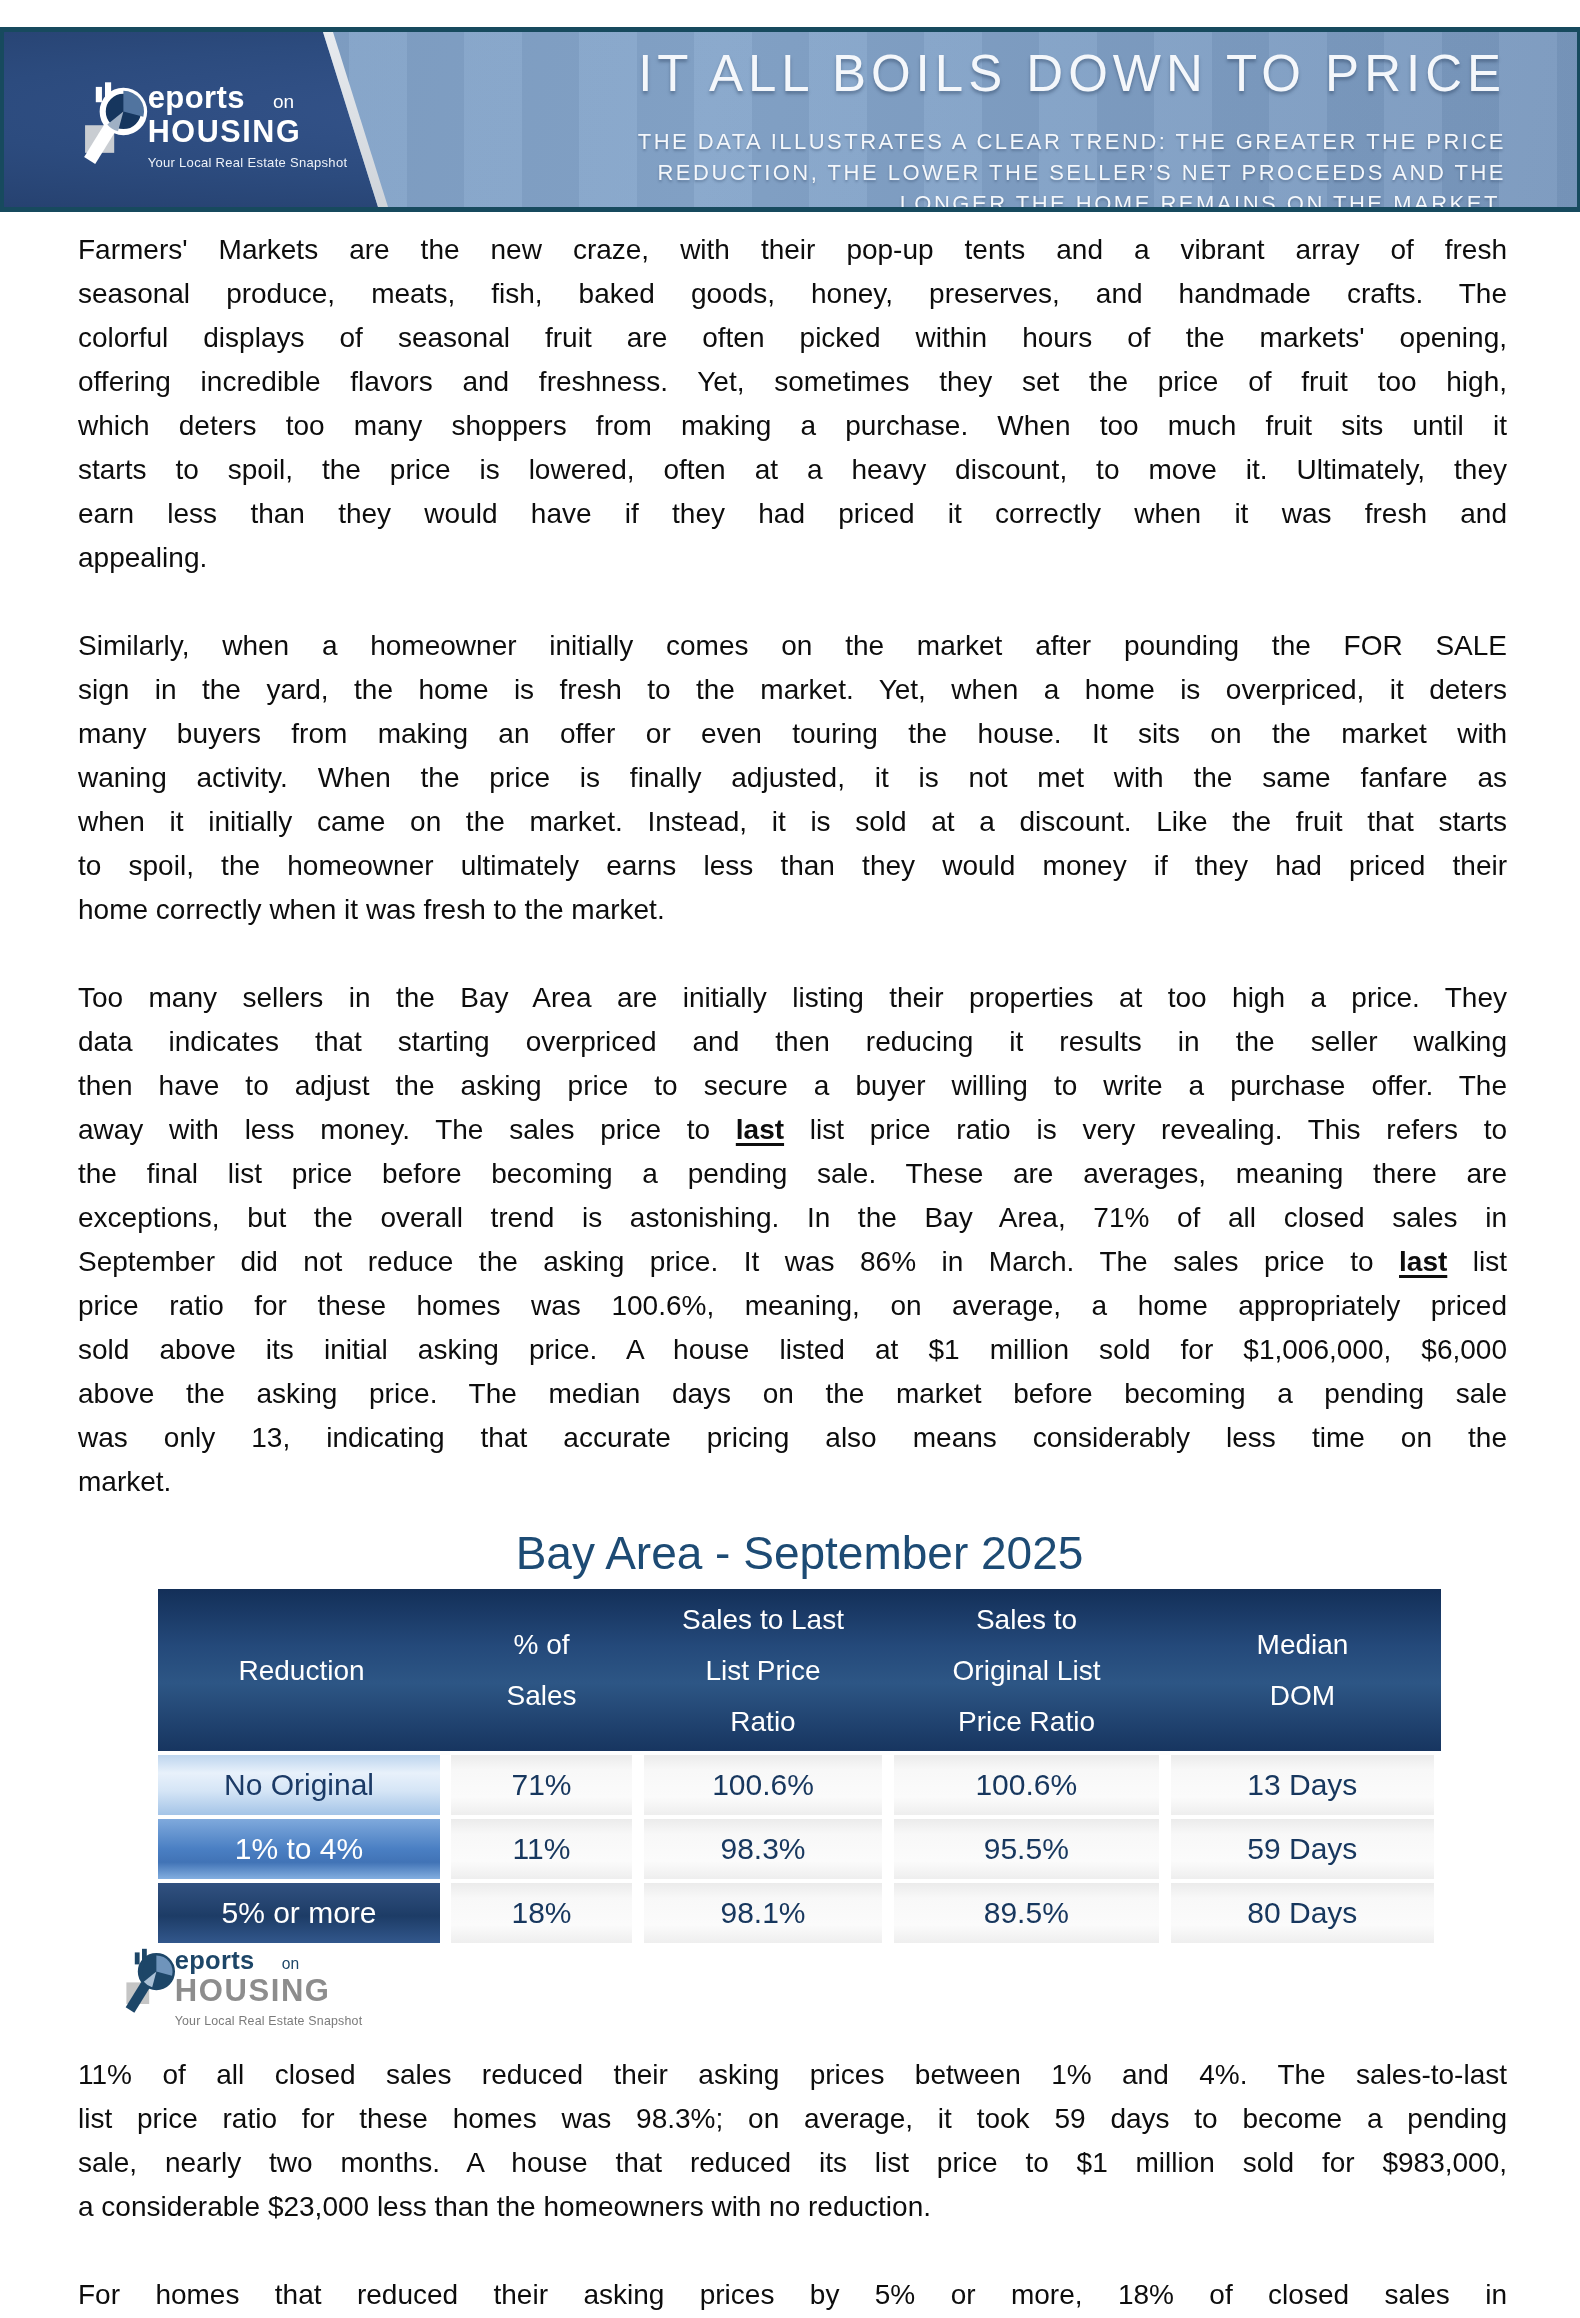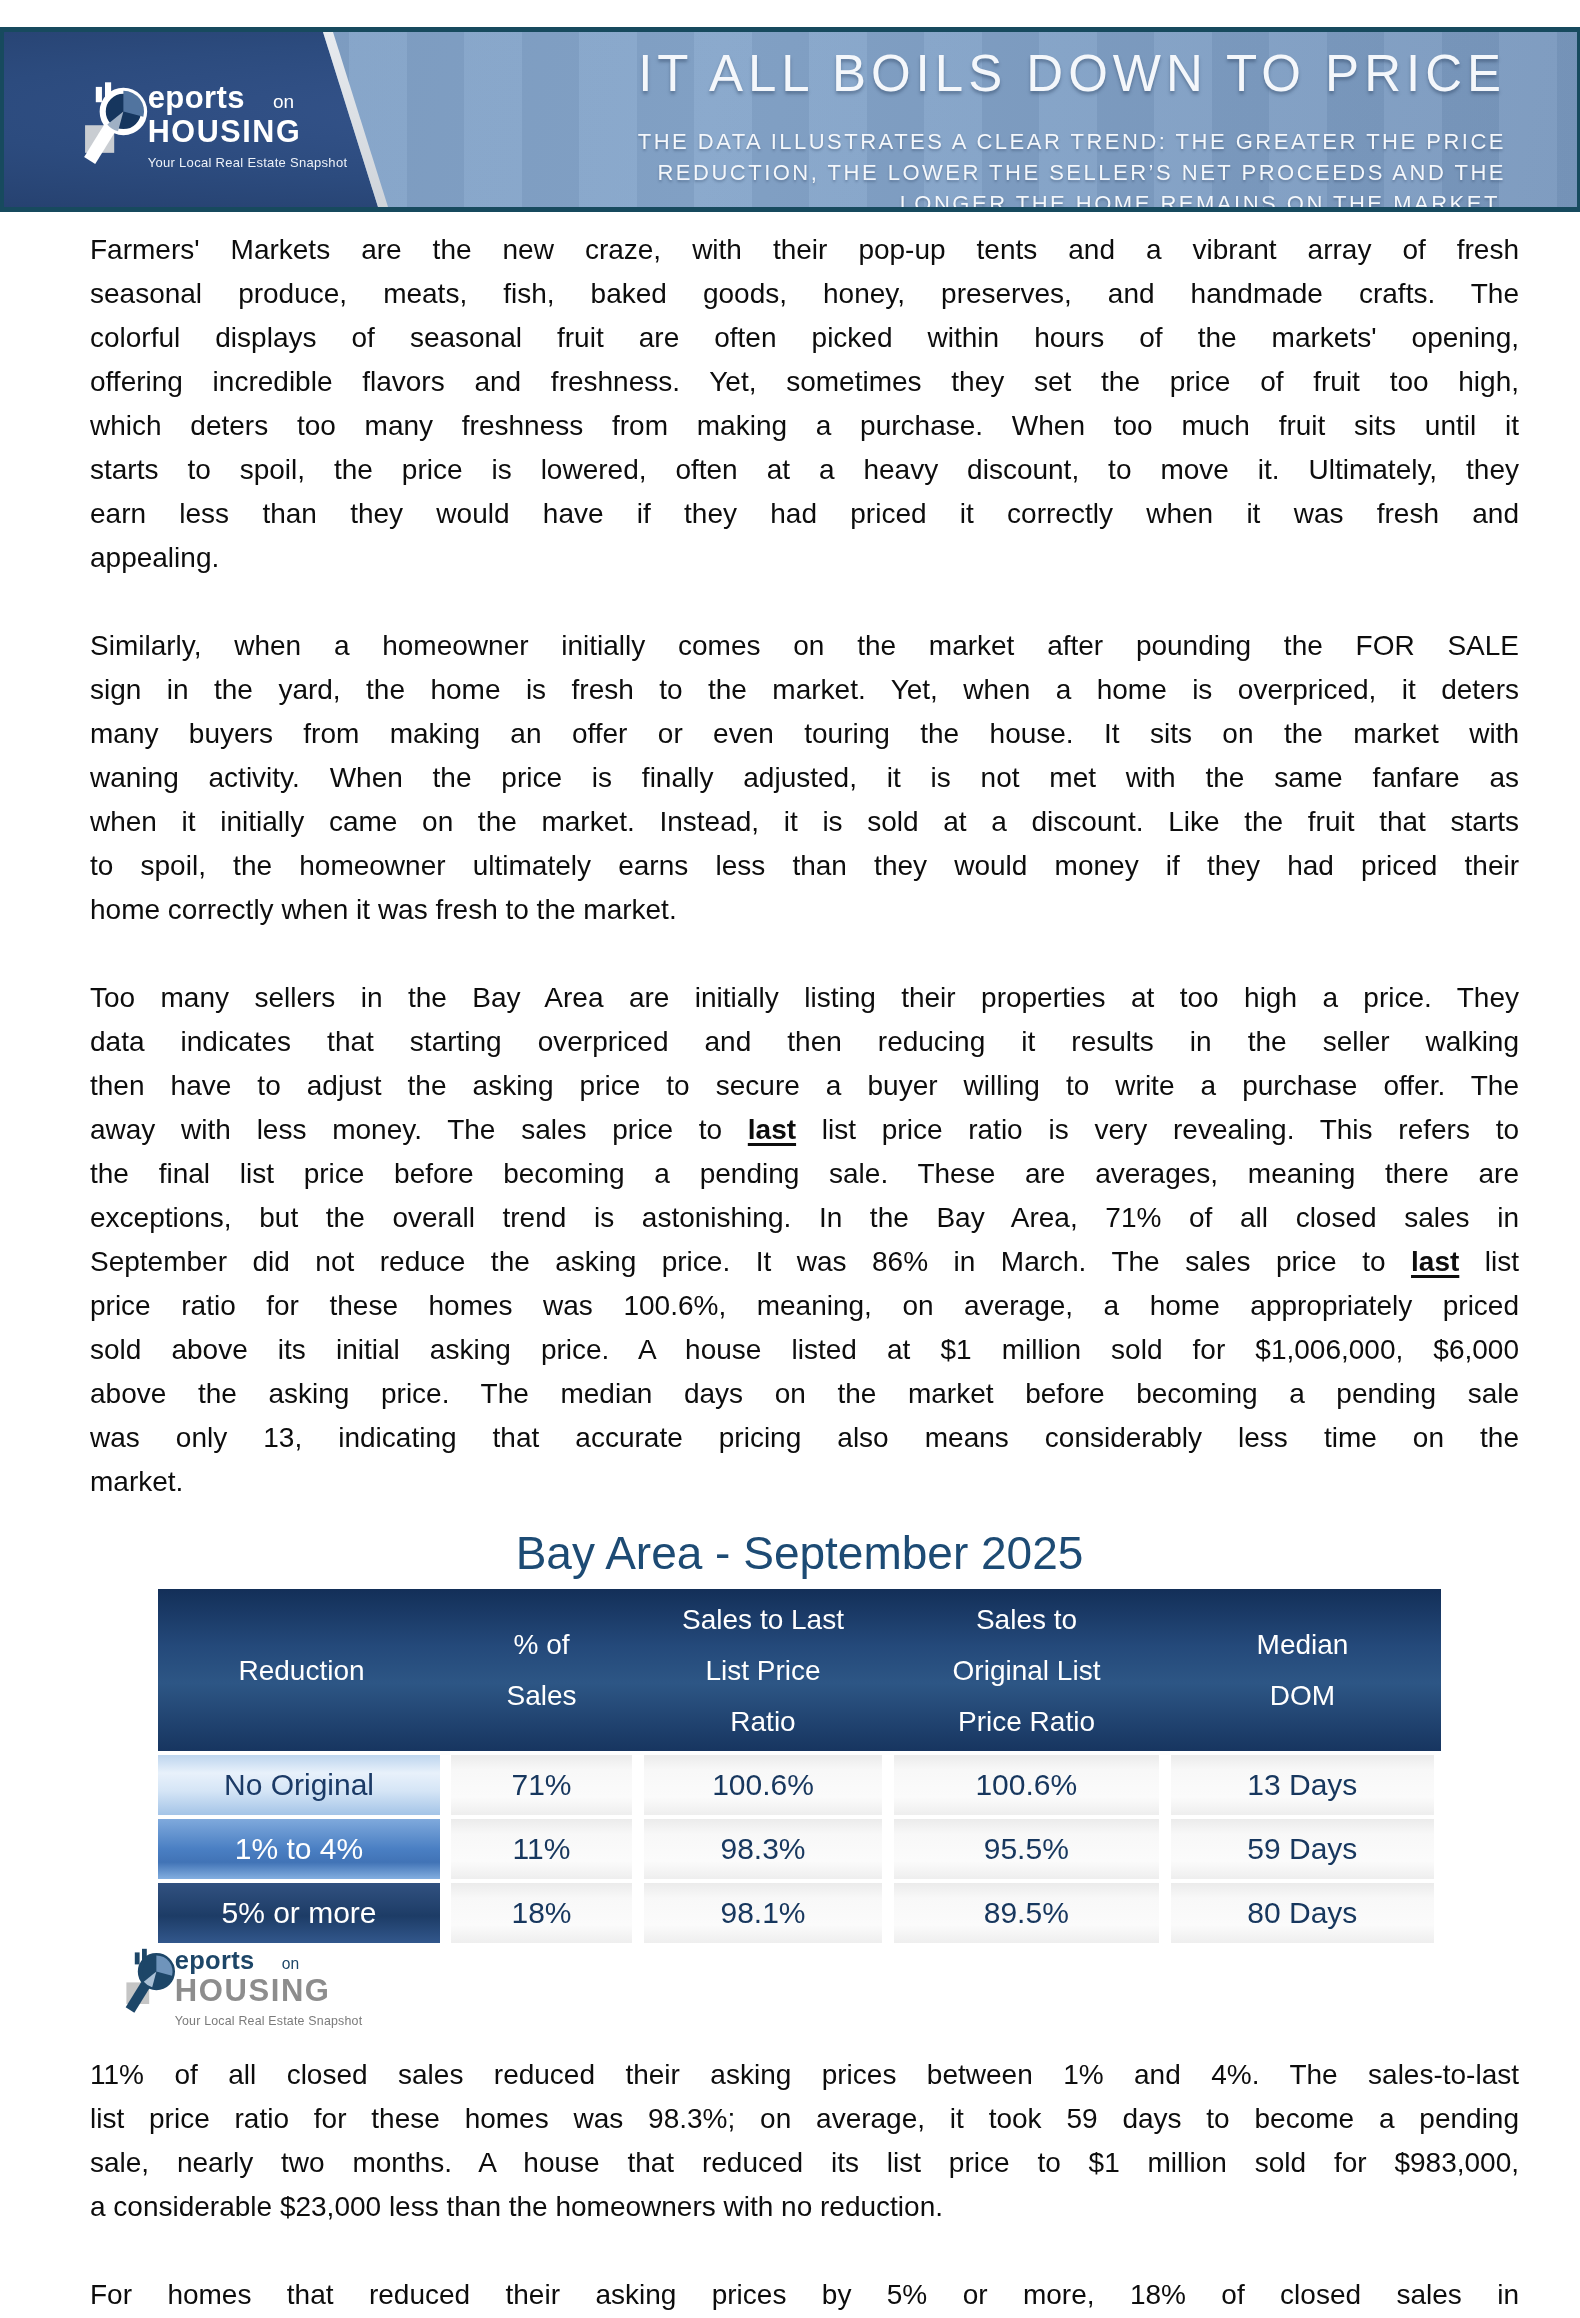--- a/index.html
+++ b/index.html
@@ -42,21 +42,21 @@
   .l1{display:flex;align-items:baseline;gap:24px;}
   .logo-banner .brand{font-size:31px;font-weight:700;color:#fff;letter-spacing:0.4px;}
   .logo-banner .brand-on{font-size:19px;color:#fff;margin-left:4.1px;}
   .logo-banner .housing{font-size:30.5px;font-weight:700;color:#fff;letter-spacing:1.6px;margin-top:-1.6px;}
   .logo-banner .tagline{font-size:13px;color:#eef2f8;margin-top:5.8px;letter-spacing:0.3px;}
   .logo-bottom .brand{font-size:25.5px;font-weight:700;color:#1d4668;letter-spacing:0.3px;}
   .logo-bottom .brand-on{font-size:15.6px;color:#1d4668;margin-left:3.3px;}
   .logo-bottom .housing{font-size:31px;font-weight:700;color:#8d8d8d;letter-spacing:1.6px;margin-top:-2.5px;}
   .logo-bottom .tagline{font-size:12.4px;color:#7a7a7a;margin-top:5px;letter-spacing:0.2px;}
   
-  .article{position:absolute;left:90px;width:1429px;font-size:28px;line-height:44px;color:#0d0d0d;}
+  .article{position:absolute;left:78px;width:1429px;font-size:28px;line-height:44px;color:#0d0d0d;}
   #article-top{top:228px;}
   #article-bottom{top:2053px;}
   .para + .para{margin-top:44px;}
   .jline{text-align:justify;text-align-last:justify;white-space:normal;}
   .jline.final{text-align-last:left;}
   .bu{font-weight:700;text-decoration:underline;text-decoration-thickness:2.5px;text-underline-offset:4.1px;}
   
   .tbl-title{position:absolute;top:1526px;left:158px;width:1283px;text-align:center;
     font-size:46px;color:#1d4b74;}
   .tbl{position:absolute;top:1589px;left:158px;width:1283px;}
@@ -113,21 +113,21 @@
     </div>
   </div>
 </div>
 
 <div class="article" id="article-top">
     <div class="para">
       <div class="jline"><span>Farmers' Markets are the new craze, with their pop-up tents and a vibrant array of fresh</span></div>
       <div class="jline"><span>seasonal produce, meats, fish, baked goods, honey, preserves, and handmade crafts. The</span></div>
       <div class="jline"><span>colorful displays of seasonal fruit are often picked within hours of the markets' opening,</span></div>
       <div class="jline"><span>offering incredible flavors and freshness. Yet, sometimes they set the price of fruit too high,</span></div>
-      <div class="jline"><span>which deters too many freshness from making a purchase. When too much fruit sits until it</span></div>
+      <div class="jline"><span>which deters too many shoppers from making a purchase. When too much fruit sits until it</span></div>
       <div class="jline"><span>starts to spoil, the price is lowered, often at a heavy discount, to move it. Ultimately, they</span></div>
       <div class="jline"><span>earn less than they would have if they had priced it correctly when it was fresh and</span></div>
       <div class="jline final"><span>appealing.</span></div>
     </div>
     <div class="para">
       <div class="jline"><span>Similarly, when a homeowner initially comes on the market after pounding the FOR SALE</span></div>
       <div class="jline"><span>sign in the yard, the home is fresh to the market. Yet, when a home is overpriced, it deters</span></div>
       <div class="jline"><span>many buyers from making an offer or even touring the house. It sits on the market with</span></div>
       <div class="jline"><span>waning activity. When the price is finally adjusted, it is not met with the same fanfare as</span></div>
       <div class="jline"><span>when it initially came on the market. Instead, it is sold at a discount. Like the fruit that starts</span></div>

